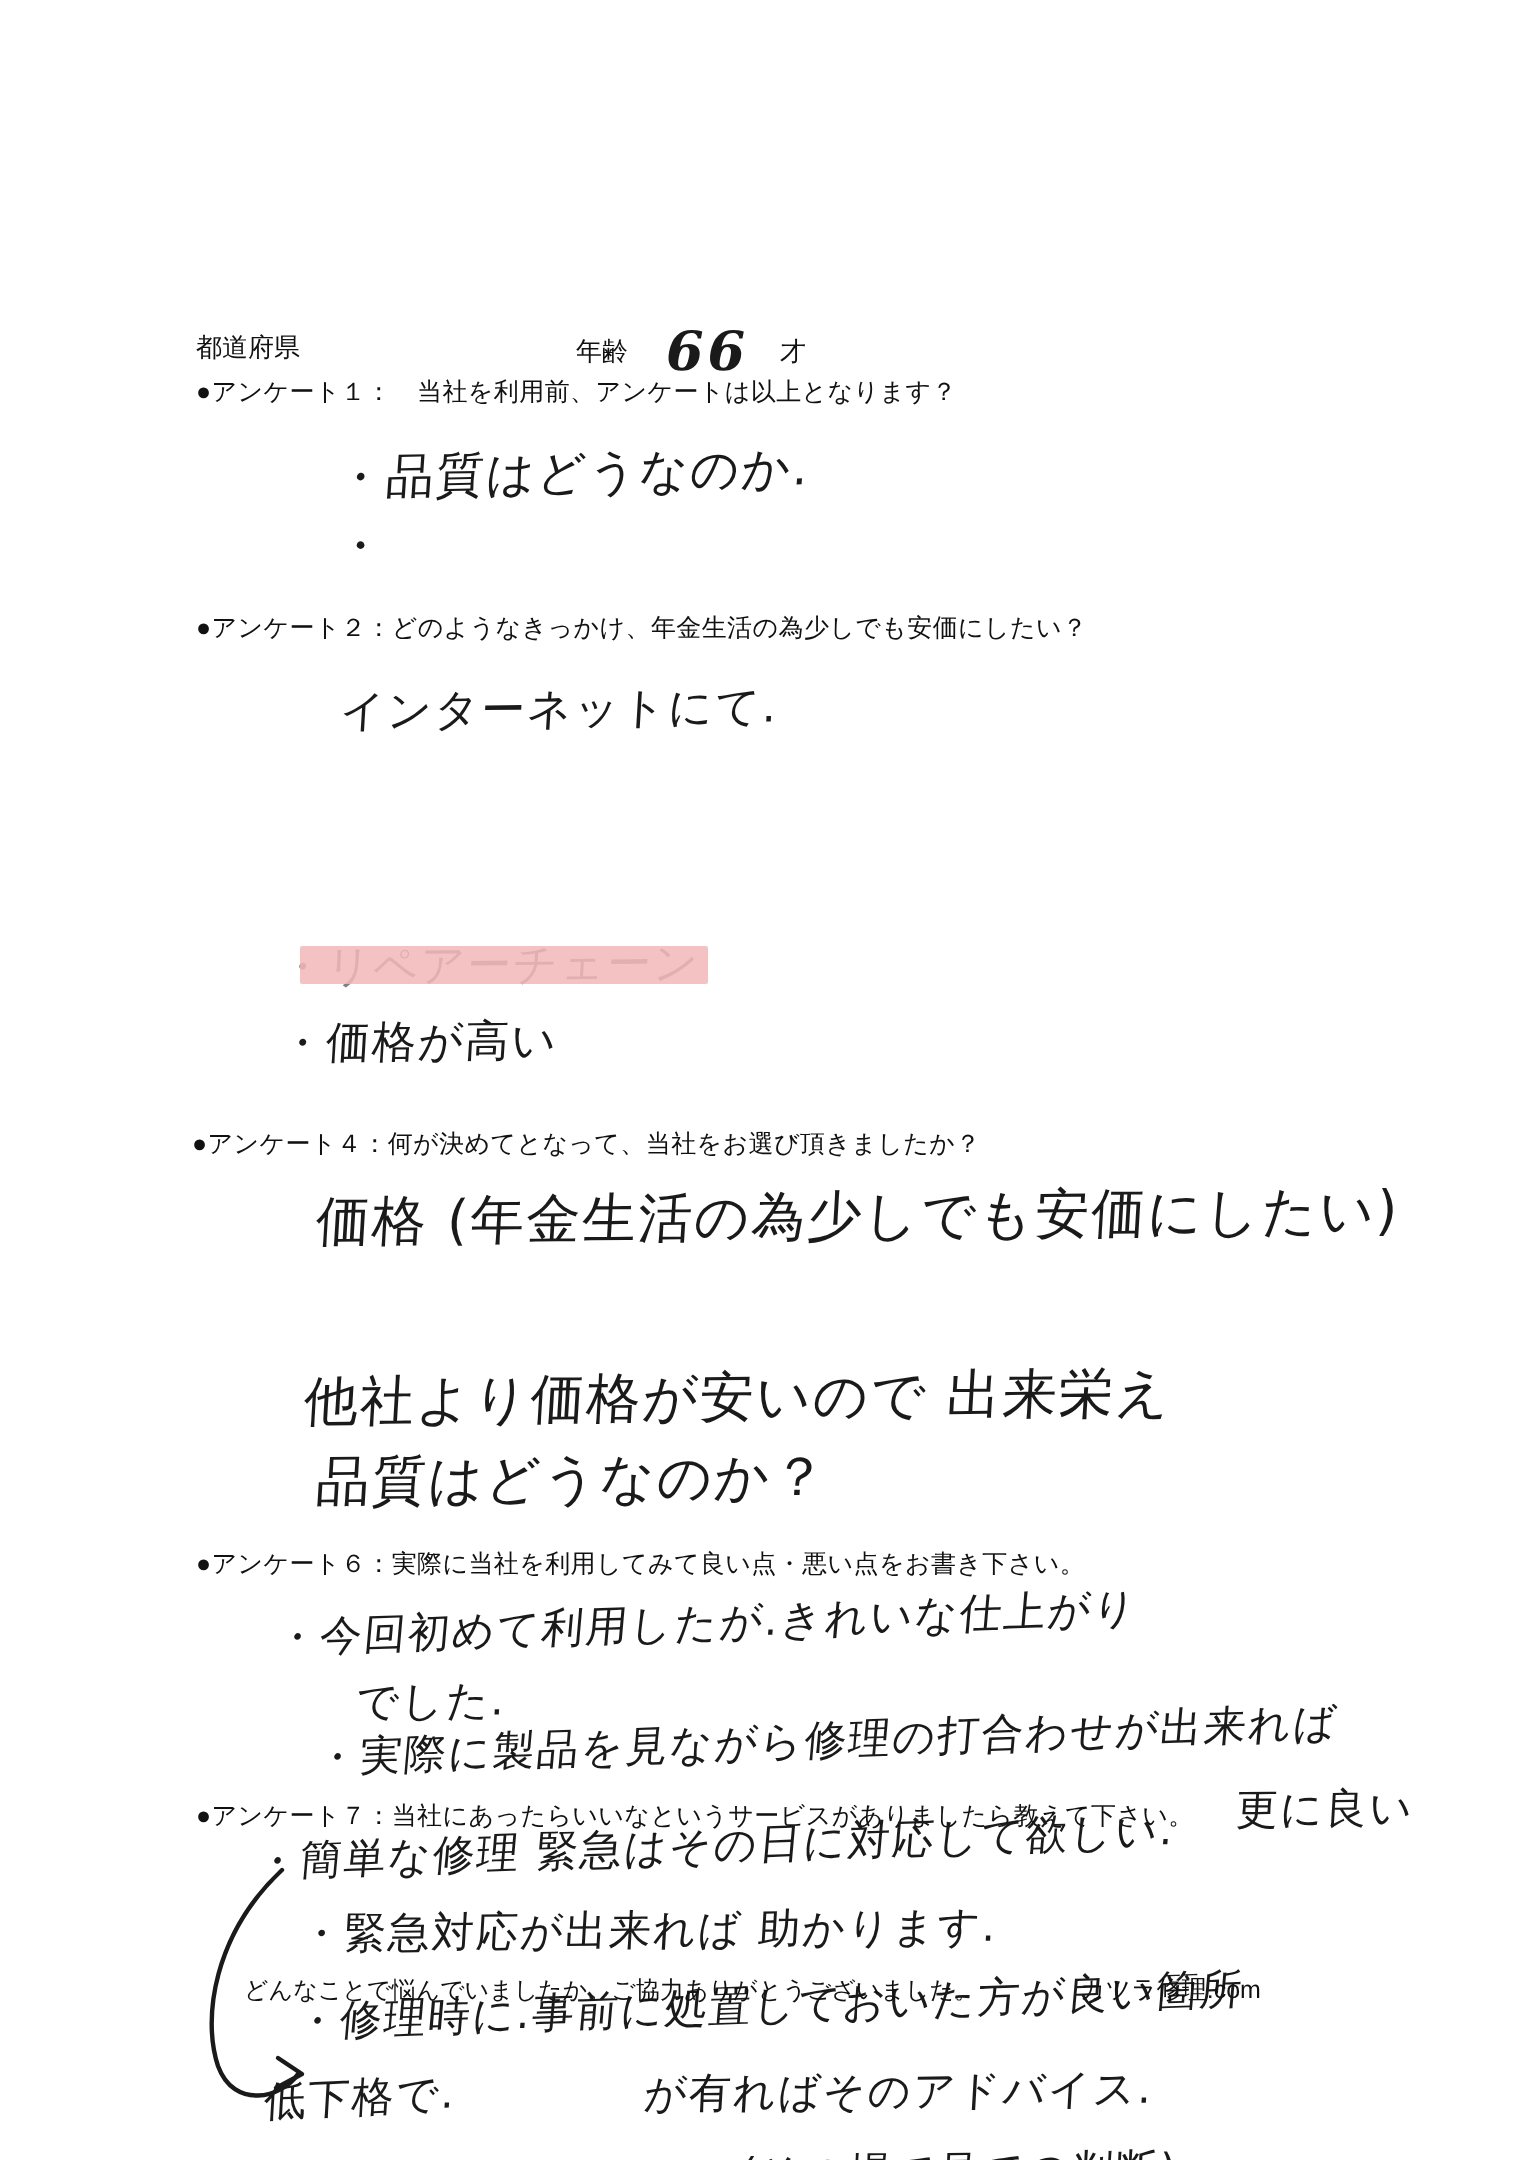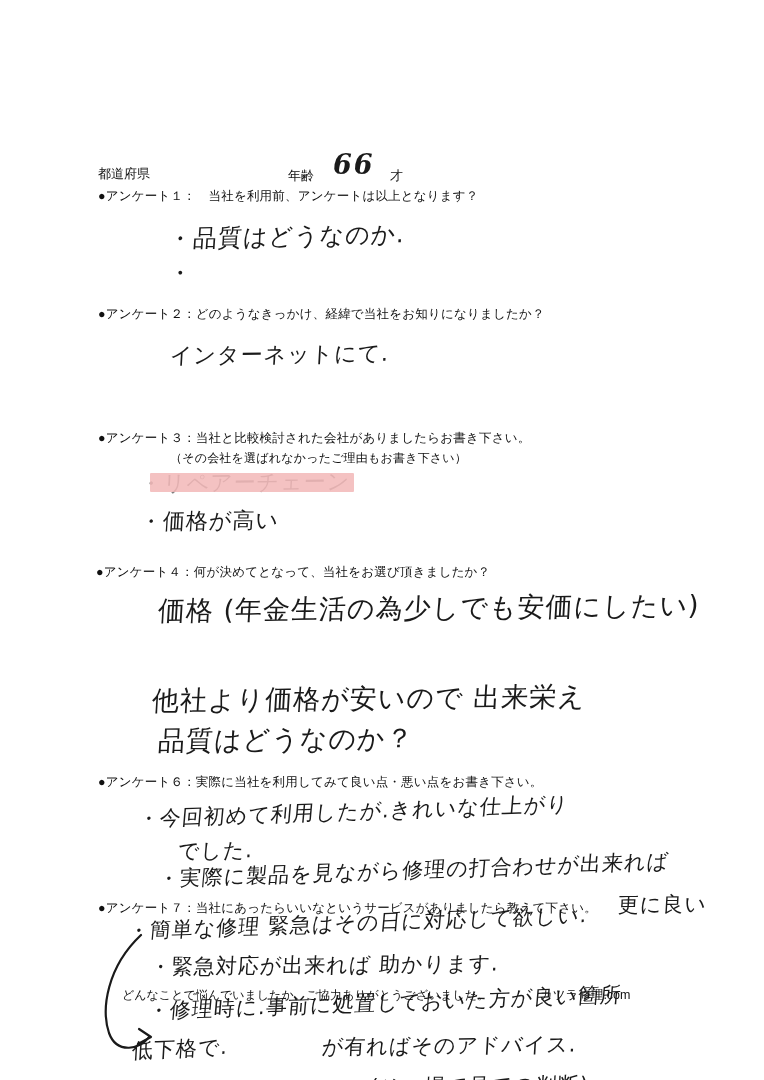--- a/index.html
+++ b/index.html
@@ -89,34 +89,32 @@
     font-size: 12.5px;
   }
 </style>
 </head>
 <body>
 
 <div class="page">
 
   <div class="hdr-label" style="left:98px; top:120px;">都道府県</div>
   <div class="hdr-label" style="left:288px; top:122px;">年齢</div>
-  <div class="hand hw-age" style="left:333px; top:104px;font-style:italic;">66</div>
+  <div class="hand hw-age" style="left:333px; top:116px;font-style:italic;">66</div>
   <div class="hdr-label" style="left:390px; top:122px;">才</div>
 
   <div class="printed" style="left:98px; top:144px;">●アンケート１：　当社を利用前、アンケートは以上となります？</div>
 
   <div class="hand hw1 skew-a" style="left:168px; top:178px;">・品質はどうなのか.</div>
   <div class="hand hw1" style="left:168px; top:212px;">・</div>
 
-  <div class="printed" style="left:98px; top:262px;">●アンケート２：どのようなきっかけ、経緯で当社をお知りになりましたか？</div>
+  <div class="printed" style="left:98px; top:262px;">●アンケート２：どのようなきっかけ、年金生活の為少しでも安価にしたい？</div>
 
   <div class="hand hw2 skew-c" style="left:170px; top:296px;">インターネットにて.</div>
 
-  <div class="printed" style="left:98px; top:386px;">●アンケート３：当社と比較検討された会社がありましたらお書き下さい。</div>
-  <div class="printed small" style="left:170px; top:406px;">（その会社を選ばれなかったご理由もお書き下さい）</div>
 
   <div class="hand hw2 skew-c" style="left:140px; top:424px; opacity:0.55;">・リペアーチェーン</div>
   <div class="redacted" style="left:150px; top:428px; width:204px; height:19px;"></div>
 
   <div class="hand hw2 skew-c" style="left:140px; top:462px;">・価格が高い</div>
 
   <div class="printed" style="left:96px; top:520px;">●アンケート４：何が決めてとなって、当社をお選び頂きましたか？</div>
 
   <div class="hand hw-big skew-c" style="left:158px; top:548px;">価格 (年金生活の為少しでも安価にしたい)</div>
 

